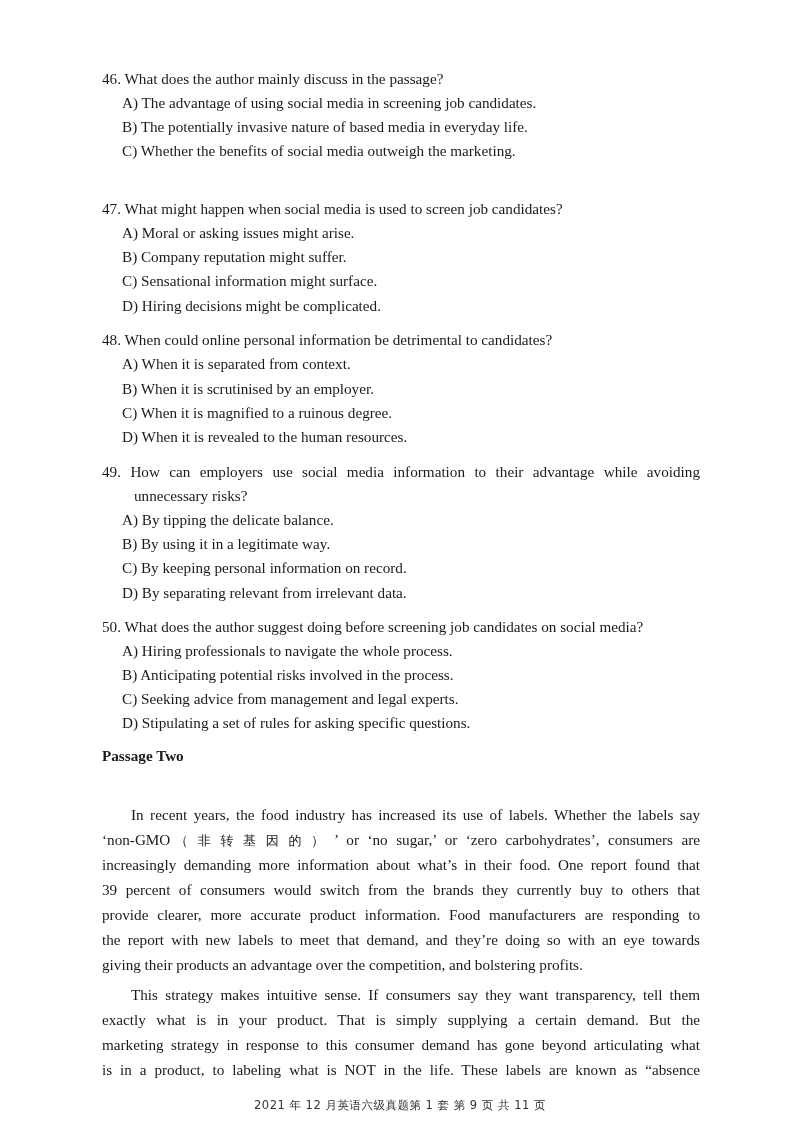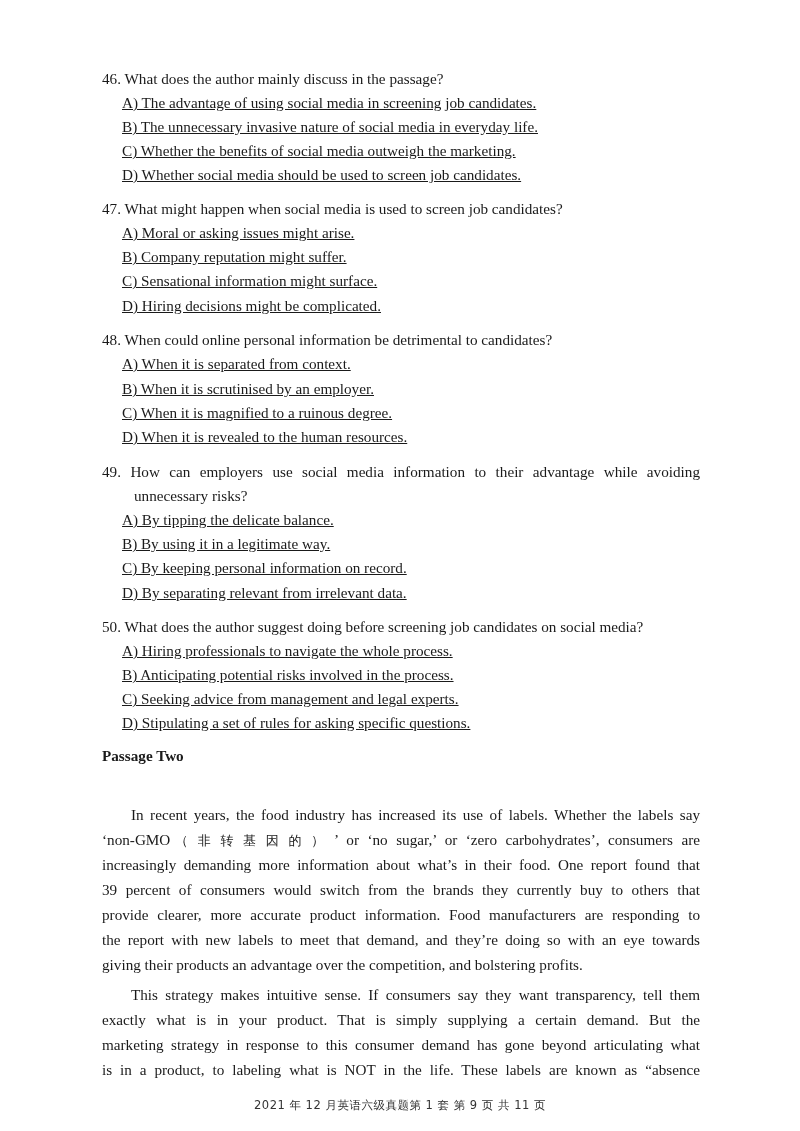--- a/index.html
+++ b/index.html
@@ -1,40 +1,39 @@
 <!DOCTYPE html>
 <html><head>
 <meta charset="utf-8">
 <style>
   html, body { margin: 0; padding: 0; background: #ffffff; }
   body { width: 800px; height: 1131px; position: relative; overflow: hidden;
          font-family: "Liberation Serif", "DejaVu Serif", serif; color: #1a1a1a; }
   .page { position: absolute; left: 0; top: 9px; width: 800px; height: 1131px; }
   .line { position: absolute; left: 102px; font-size: 15.2px; line-height: 20px; white-space: nowrap; }
-  .opt { left: 122px; text-decoration: underline; }
+  .opt { left: 122px; }
   .cont { left: 134px; font-family: Liberation Serif, serif; }
   .bold { font-weight: bold; }
   .justify { width: 598px; text-align: justify; text-align-last: justify; white-space: normal; }
   .para-line { left: 102px; width: 598px; }
   .para-line.first { left: 131px; width: 569px; }
   .footer { position: absolute; top: 1089px; left: 0; width: 800px; text-align: center;
             font-family: "DejaVu Sans", sans-serif; font-size: 11.5px; color: #333; letter-spacing: 0.5px; }
   .italic { }
   .cjk { font-family: "DejaVu Sans", sans-serif; font-size: 13px; letter-spacing: 5px; }
 </style>
 </head>
 <body>
 
 <div class="page">
 
   <div class="line" style="top:60px"><span>46.</span> <span>What does the author mainly discuss in the passage?</span></div>
   <div class="line opt" style="top:84px">A) The advantage of using social media in screening job candidates.</div>
-  <div class="line opt" style="top:108px">B) The unnecessary invasive nature of social media in everyday life.</div>
+  <div class="line opt" style="top:108px">B) The potentially invasive nature of based media in everyday life.</div>
   <div class="line opt" style="top:132px">C) Whether the benefits of social media outweigh the marketing.</div>
-  <div class="line opt" style="top:156px">D) Whether social media should be used to screen job candidates.</div>
 
   <div class="line" style="top:190px"><span>47.</span> <span>What might happen when social media is used to screen job candidates?</span></div>
   <div class="line opt" style="top:214px">A) Moral or asking issues might arise.</div>
   <div class="line opt" style="top:238px">B) Company reputation might suffer.</div>
   <div class="line opt" style="top:262px">C) Sensational information might surface.</div>
   <div class="line opt" style="top:287px">D) Hiring decisions might be complicated.</div>
 
   <div class="line" style="top:321px"><span>48.</span> <span>When could online personal information be detrimental to candidates?</span></div>
   <div class="line opt" style="top:345px">A) When it is separated from context.</div>
   <div class="line opt" style="top:370px">B) When it is scrutinised by an employer.</div>

